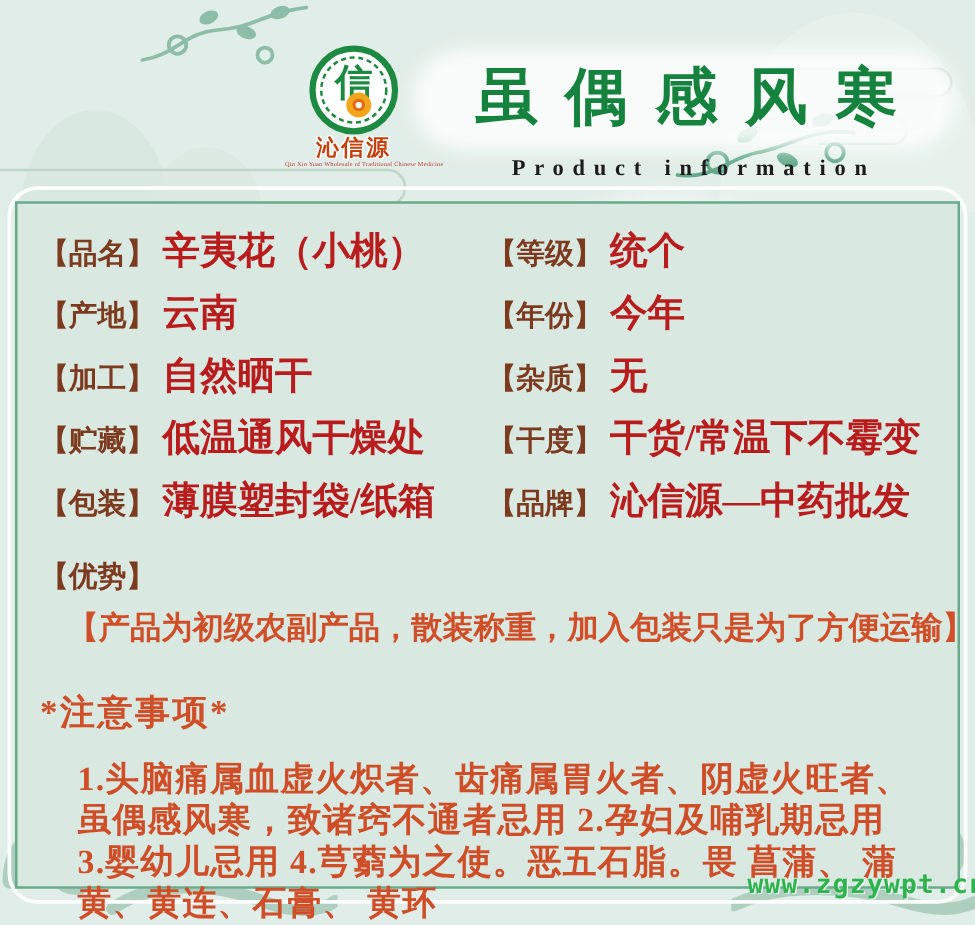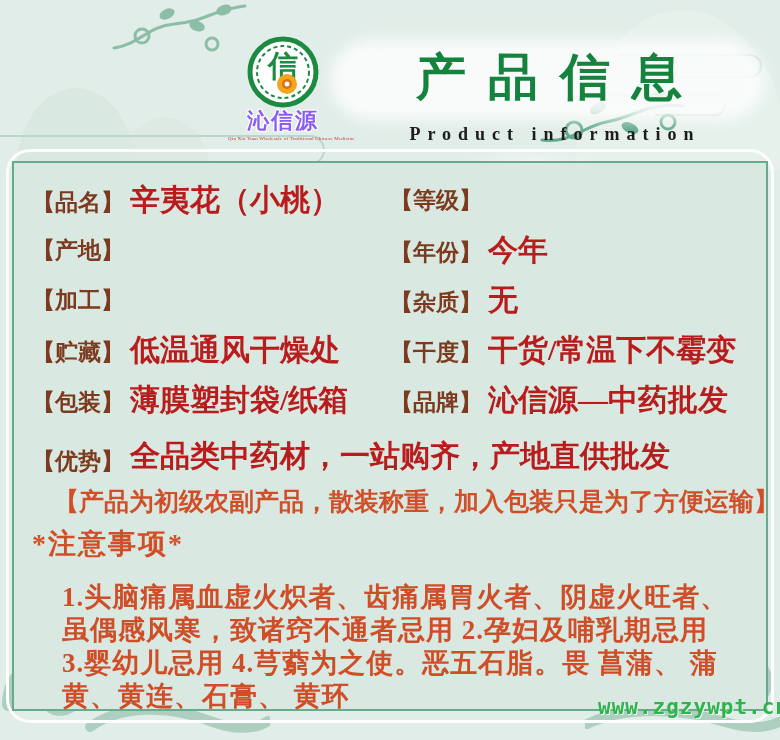--- a/index.html
+++ b/index.html
@@ -23,22 +23,22 @@
   .cloudline { color:#bed6ca; }
   .vine { color:#8cbda6; }
   .vine-teal { color:#63a98c; }
   .scrollcloud { color:#a6c9b9; opacity:.85; }
   
   .header { position:absolute; left:0; top:0; width:780px; height:150px; z-index:2; }
   .logo { position:absolute; left:228px; top:36px; width:110px; text-align:center; }
   .logo-emblem { display:block; margin:0 auto; }
   .logo-brand {
     display:block; margin-top:-2px;
-    font-size:22px; font-weight:bold; letter-spacing:2px;
-    color:#8b5cf6;
+    font-size:18px; font-weight:bold; letter-spacing:2px;
+    color:#c2410c;
     text-shadow:-1px -1px 0 #fff, 1px -1px 0 #fff, -1px 1px 0 #fff, 1px 1px 0 #fff;
   }
   .logo-tagline { display:block; font-size:5px; color:#c0392b; letter-spacing:.2px; white-space:nowrap; }
   .title-block { position:absolute; left:345px; top:44px; width:420px; text-align:center; }
   .page-title {
     font-size:50px; font-weight:bold; color:#15833e;
     letter-spacing:22px; white-space:nowrap; text-indent:10px;
   }
   .page-subtitle { margin-top:13px; font-size:18px; color:#1c1c1c; letter-spacing:7px; font-weight:bold; }
   
@@ -52,21 +52,21 @@
     padding:12px 0 0 18px;
   }
   .info-row { display:flex; align-items:center; height:50px;text-align:right; }
   .cell { display:flex; align-items:baseline; }
   .cell.left { width:358px; flex:none; }
   .lbl { font-size:23px; font-weight:bold; color:#7c3a1f; flex:none; }
   .val { font-size:30px; font-weight:bold; color:#b91c1c; margin-left:6px; white-space:nowrap; }
   .row-advantage { display:flex; align-items:flex-end; height:52px; }
   .banner { height:48px; display:flex; align-items:center; padding-left:22px;
             font-size:25px; font-weight:bold; color:#d14f28; white-space:nowrap;text-align:center; }
-  .notes-title { font-size:28px; font-weight:bold; color:#d14f28; letter-spacing:2px; }
+  .notes-title { margin-top:26px; font-size:28px; font-weight:bold; color:#d14f28; letter-spacing:2px; }
   .notes-body {
     margin-top:18px; width:700px; padding-left:30px;
     font-size:27px; font-weight:bold; color:#cf4e27; line-height:33px;
     letter-spacing:1px;
   }
   
   .site-url {
     position:absolute; left:598px; top:695px; z-index:3;
     font-family:"DejaVu Sans Mono", monospace;
     font-size:21px; font-weight:bold; color:#2eb44d; letter-spacing:1px;
@@ -128,51 +128,54 @@
       <circle cx="36" cy="36" r="26" fill="none" stroke="#1d8a42" stroke-width="2" stroke-dasharray="4 3"></circle>
       <text x="36" y="40" font-size="30" font-weight="bold" fill="#1d8a42" text-anchor="middle" font-family="Liberation Serif, serif">信</text>
       <circle cx="40" cy="48" r="10" fill="#f2a61b"></circle>
       <circle cx="40" cy="48" r="5" fill="#e06c17"></circle>
       <circle cx="40" cy="48" r="2.5" fill="#ffffff"></circle>
     </svg>
     <span class="logo-brand">沁信源</span>
     <span class="logo-tagline">Qin Xin Yuan Wholesale of Traditional Chinese Medicine</span>
   </div>
   <div class="title-block">
-    <div class="page-title">产品信息</div>
+    <div class="page-title">虽偶感风寒</div>
     <div class="page-subtitle">Product information</div>
   </div>
 </div>
 
 <div class="outer-frame"></div>
 <div class="panel">
 
   <div class="info-row">
     <div class="cell left">
       <span class="lbl">【品名】</span>
       <span class="val">辛夷花（小桃）</span>
     </div>
     <div class="cell">
       <span class="lbl">【等级】</span>
+      <span class="val">统个</span>
     </div>
   </div>
 
   <div class="info-row">
     <div class="cell left">
       <span class="lbl">【产地】</span>
+      <span class="val">云南</span>
     </div>
     <div class="cell">
       <span class="lbl">【年份】</span>
       <span class="val">今年</span>
     </div>
   </div>
 
   <div class="info-row">
     <div class="cell left">
       <span class="lbl">【加工】</span>
+      <span class="val">自然晒干</span>
     </div>
     <div class="cell">
       <span class="lbl">【杂质】</span>
       <span class="val">无</span>
     </div>
   </div>
 
   <div class="info-row">
     <div class="cell left">
       <span class="lbl">【贮藏】</span>
@@ -190,21 +193,20 @@
       <span class="val">薄膜塑封袋/纸箱</span>
     </div>
     <div class="cell">
       <span class="lbl">【品牌】</span>
       <span class="val">沁信源—中药批发</span>
     </div>
   </div>
 
   <div class="row-advantage">
     <span class="lbl">【优势】</span>
-    <span class="val">全品类中药材，一站购齐，产地直供批发</span>
   </div>
 
   <div class="banner">【产品为初级农副产品，散装称重，加入包装只是为了方便运输】</div>
 
   <div class="notes-title">*注意事项*</div>
 
   <div class="notes-body">1.头脑痛属血虚火炽者、齿痛属胃火者、阴虚火旺者、虽偶感风寒，致诸窍不通者忌用 2.孕妇及哺乳期忌用 3.婴幼儿忌用 4.芎藭为之使。恶五石脂。畏 菖蒲、 蒲黄、黄连、石膏、 黄环</div>
 </div>
 
 <a class="site-url">www.zgzywpt.cn</a>

